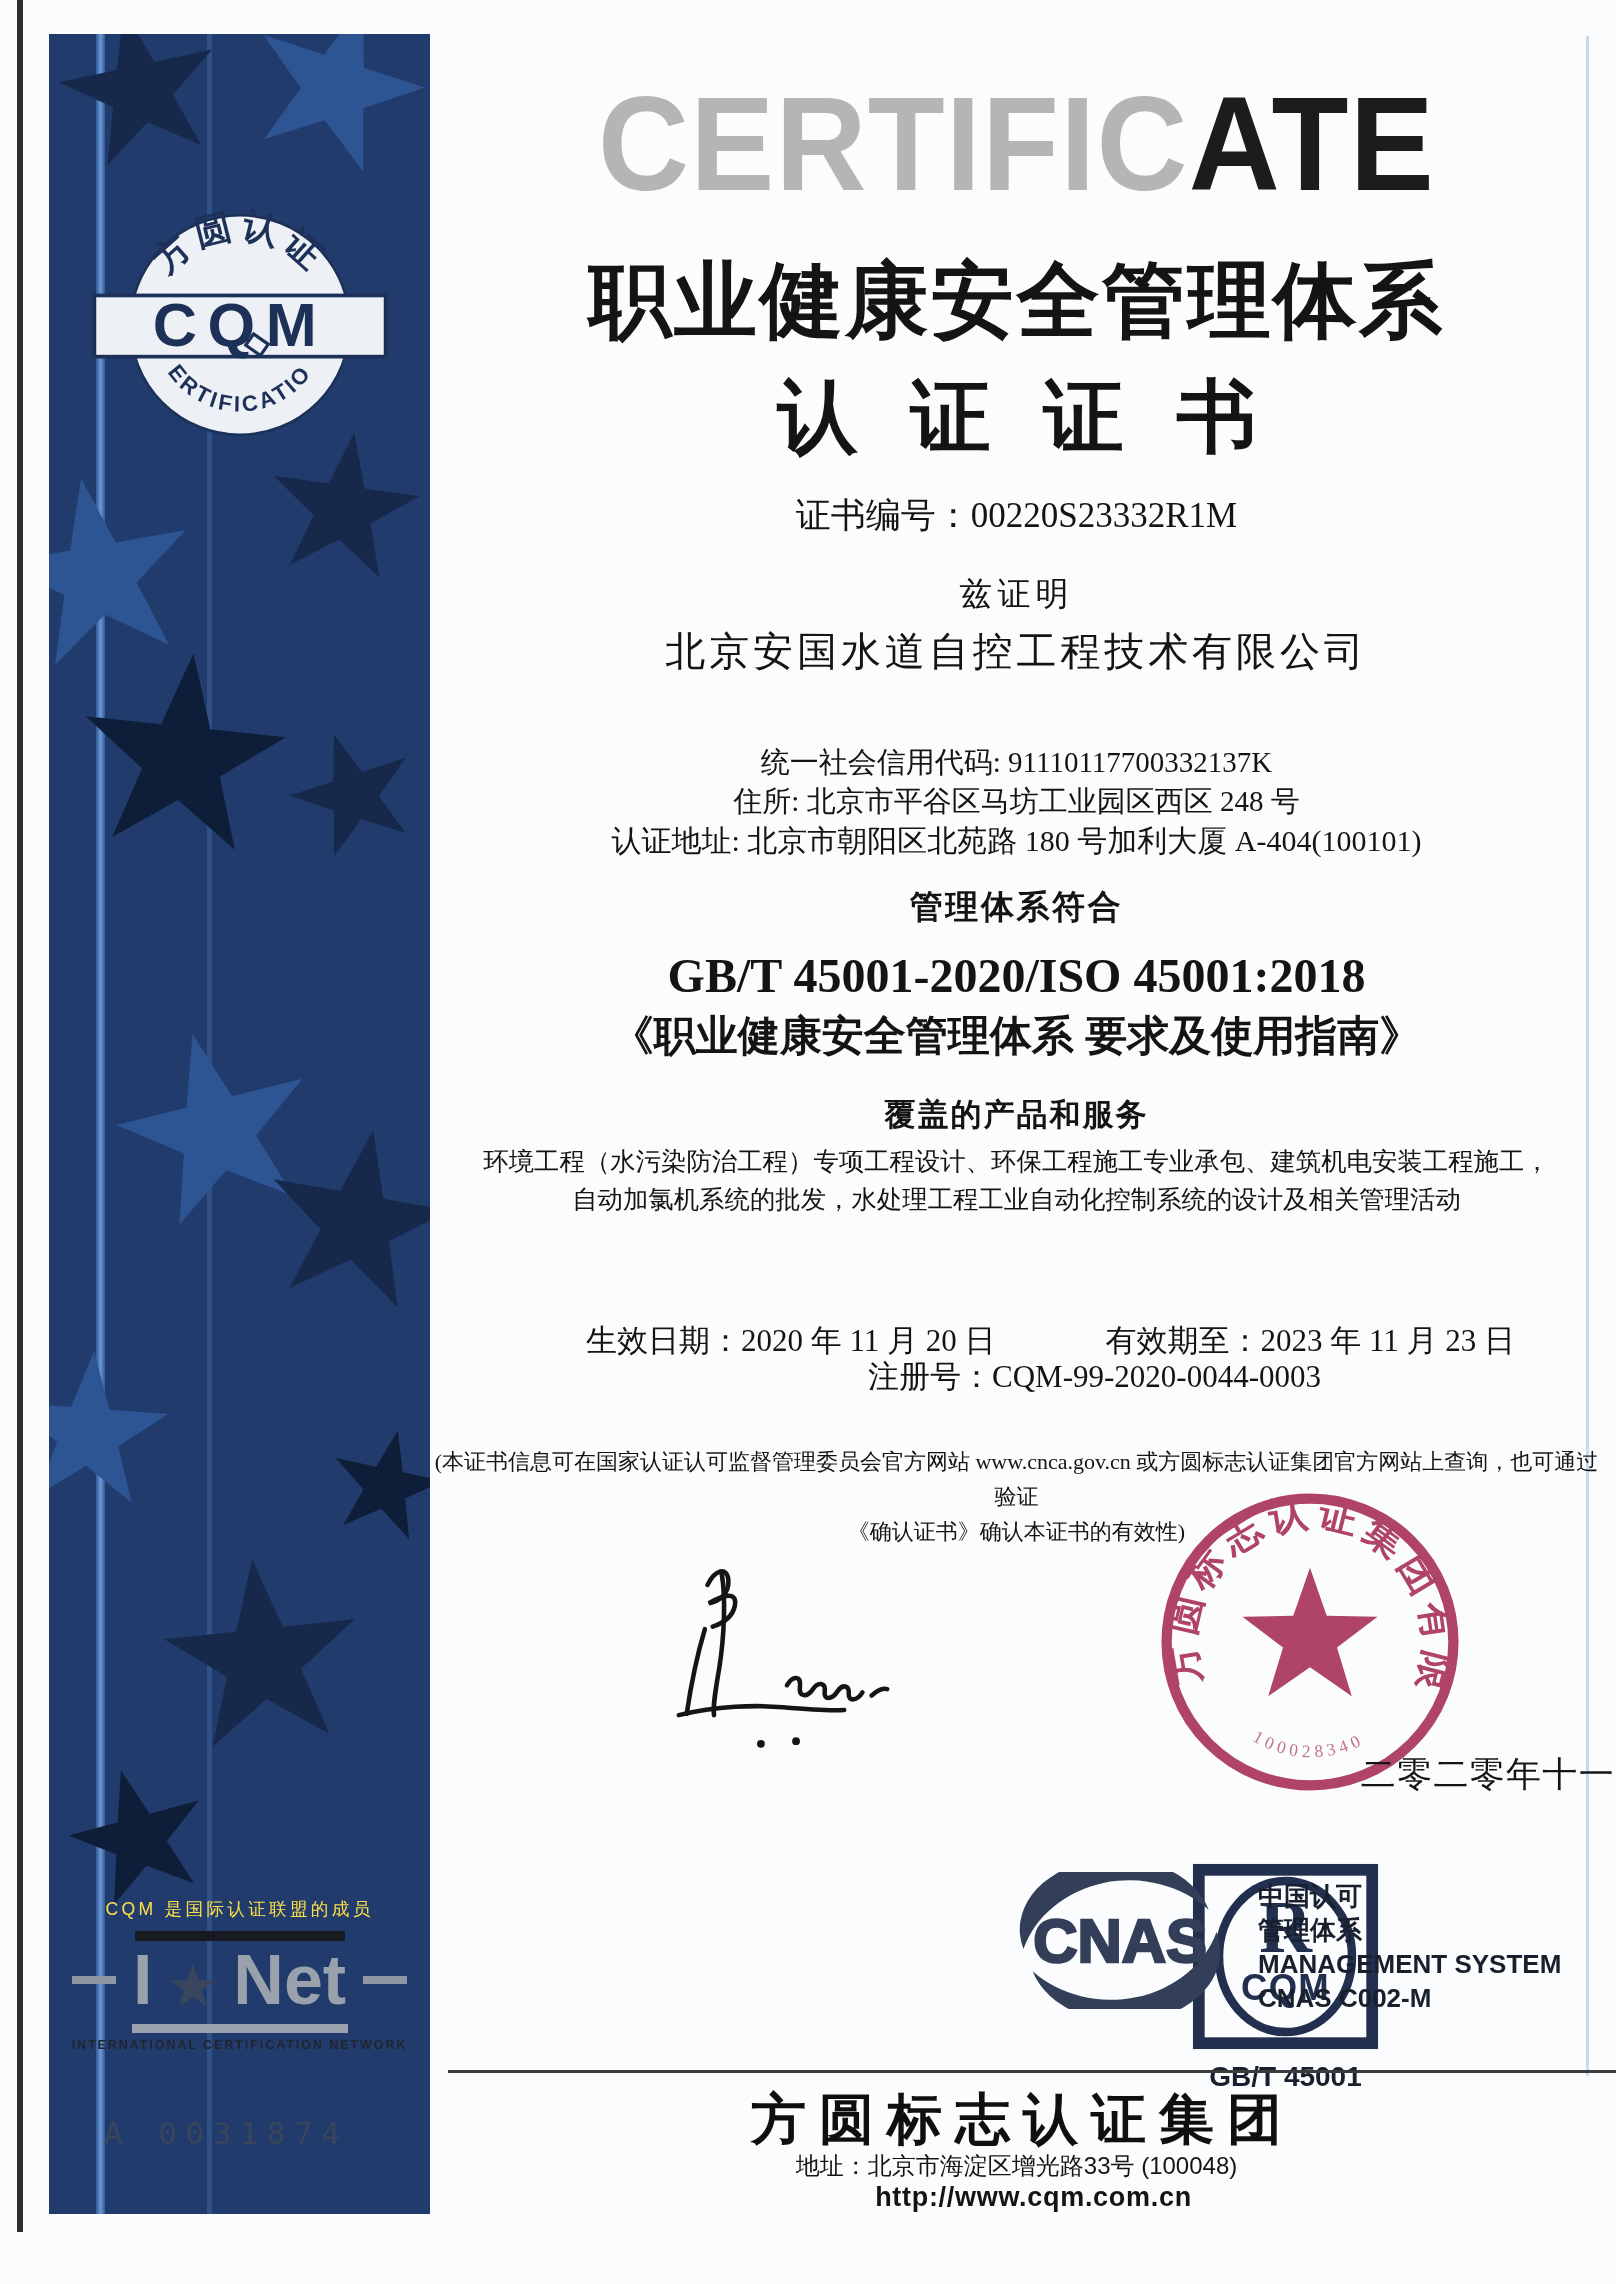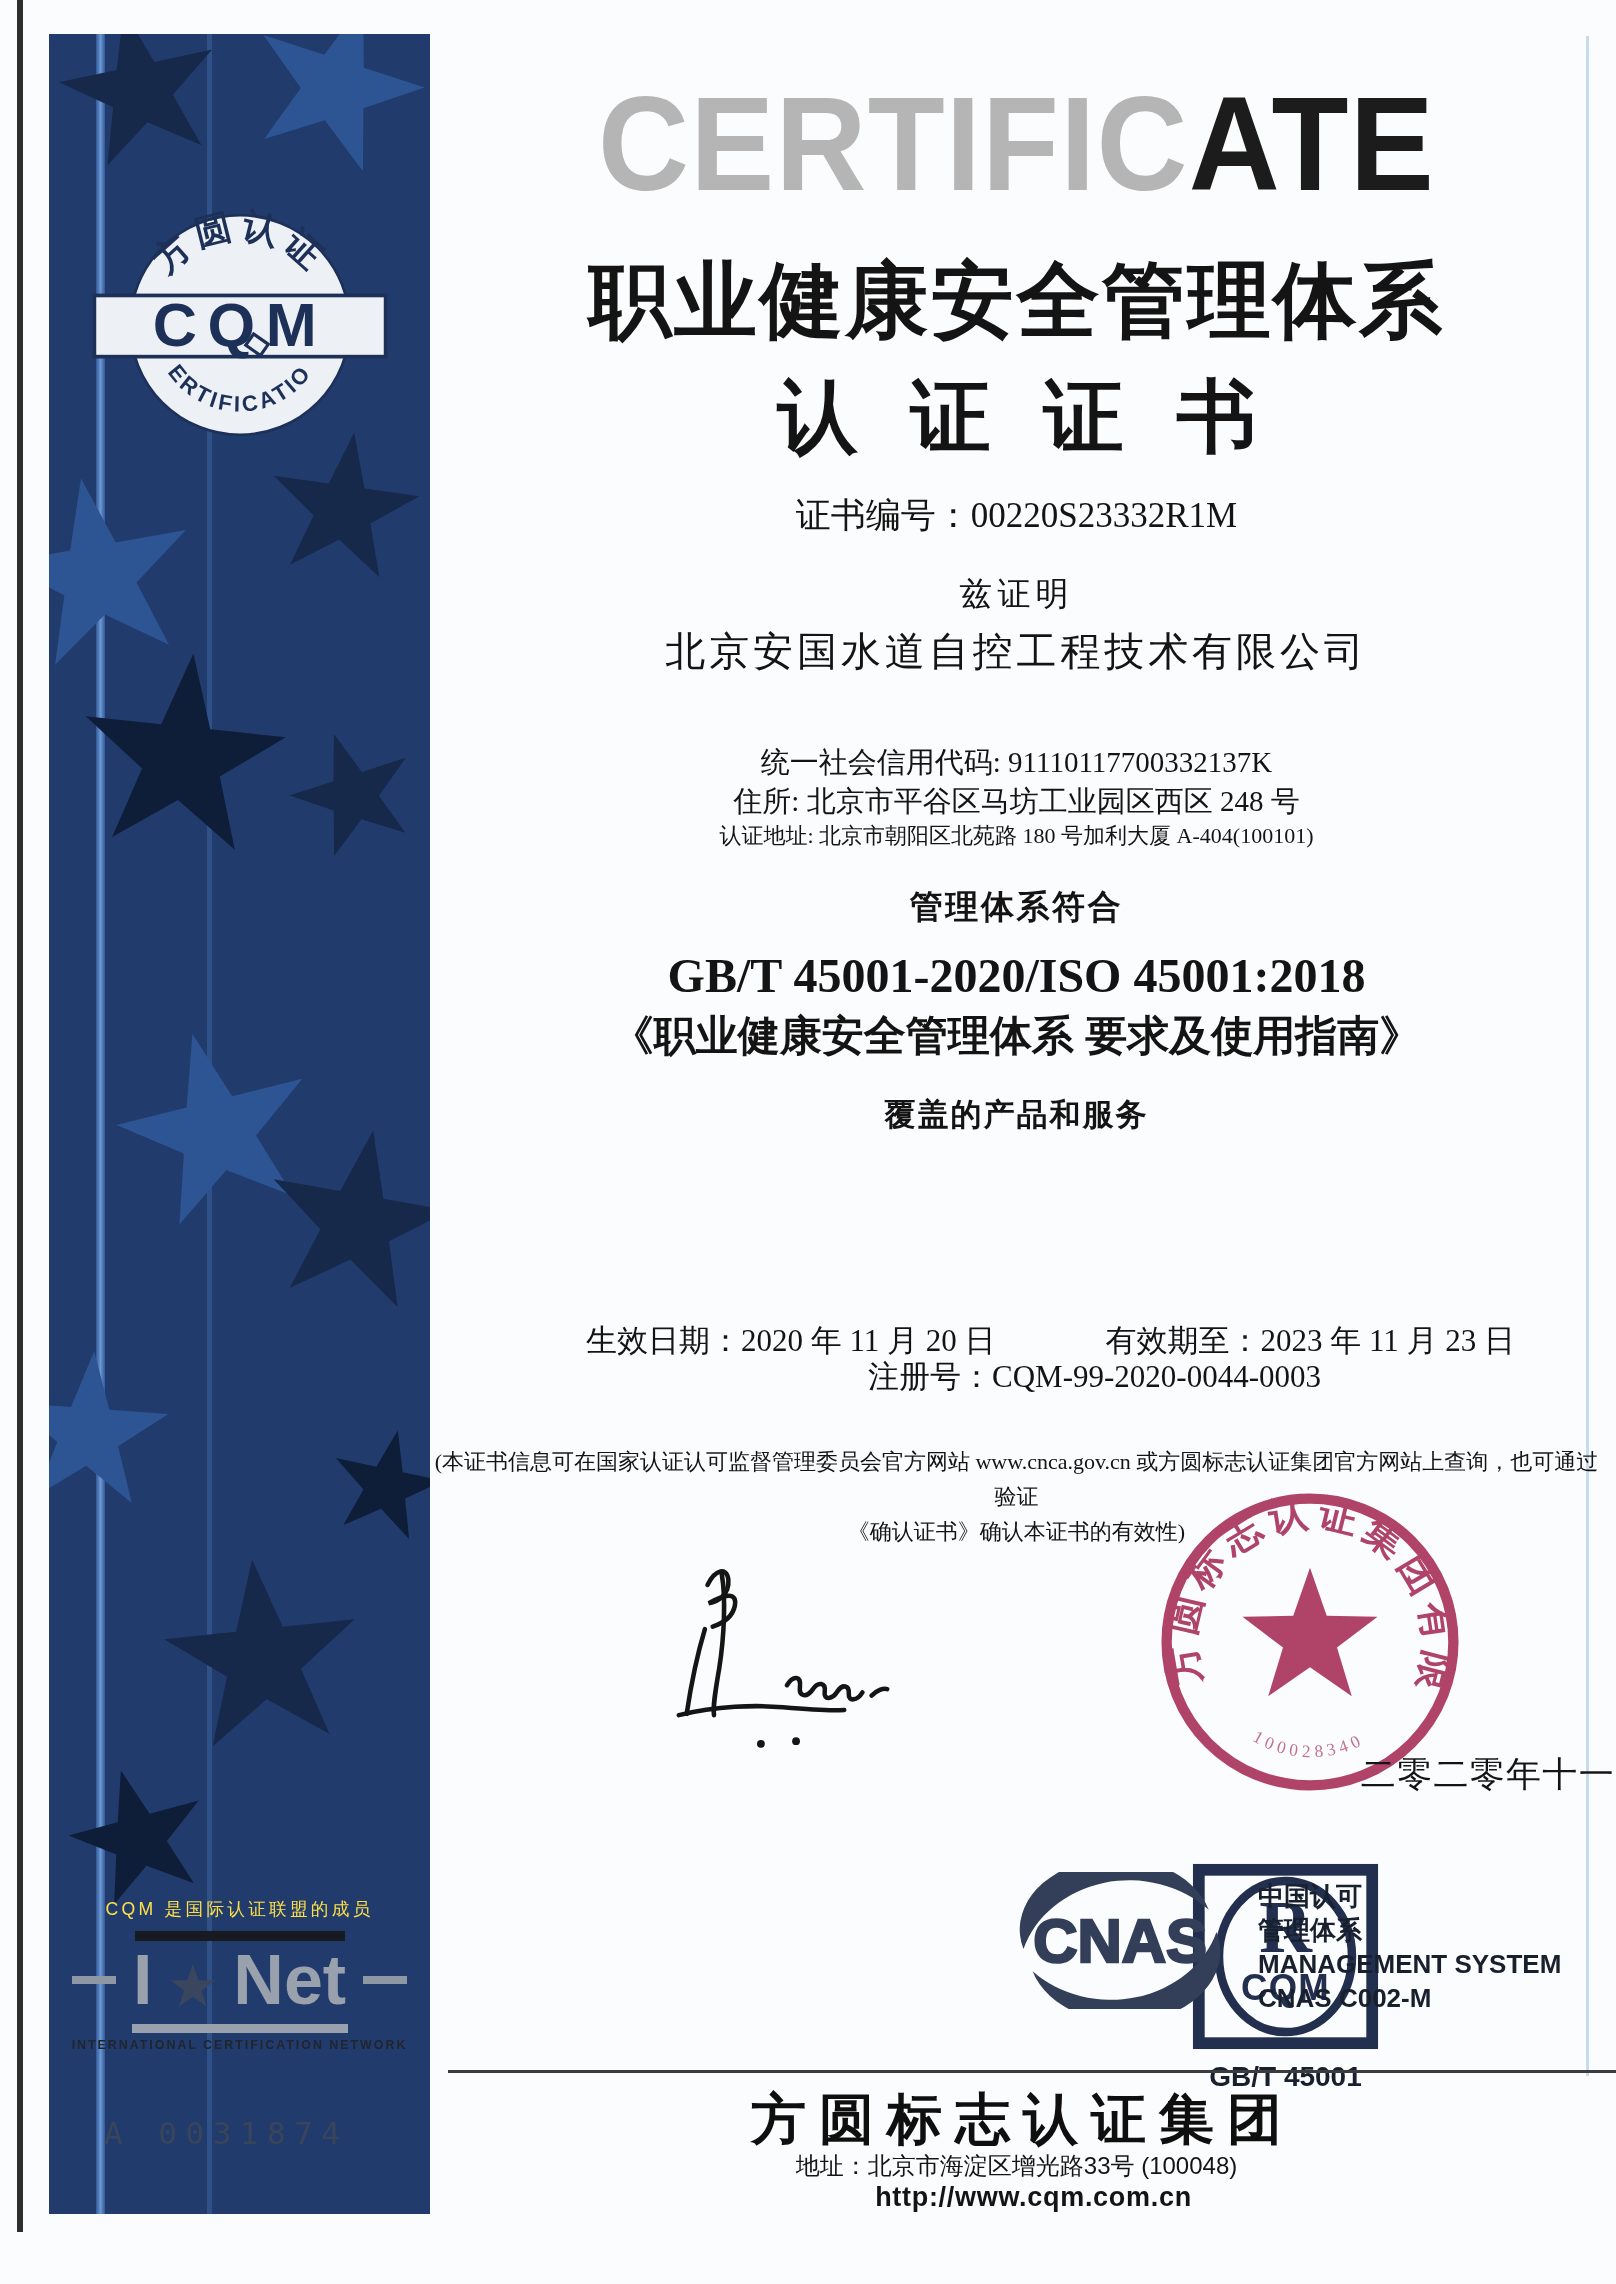--- a/index.html
+++ b/index.html
@@ -40,21 +40,21 @@
   .ch-light{color:#b5b5b5;}
   .ch-dark{color:#1c1c1c;}
   .title-cn{top:259px;font-weight:700;font-size:83px;font-family:"Liberation Sans",sans-serif;letter-spacing:2.6px;line-height:1;}
   .subtitle{top:377px;font-weight:700;font-size:80px;font-family:"Liberation Sans",sans-serif;
             letter-spacing:53px;transform:translateX(27px);line-height:1;}
   .cert-no{top:492px;font-size:35px;}
   .hereby{top:572px;font-size:33px;letter-spacing:5.2px;}
   .company{top:624px;font-size:40px;letter-spacing:3.9px;}
   .credit{top:743px;font-size:29px;}
   .addr1{top:782px;font-size:29px;}
-  .addr2{top:821px;font-size:22px;}
+  .addr2{top:821px;font-size:30px;}
   .conform{top:885px;font:700 33px "Liberation Sans",sans-serif;letter-spacing:2.6px;}
   .standard{top:948px;font-weight:700;font-size:48px;}
   .standard-name{top:1008px;font:700 42px "Liberation Sans",sans-serif;}
   .scope-title{top:1094px;font:700 31px "Liberation Sans",sans-serif;letter-spacing:2px;}
   .scope{top:1142px;font-size:25.4px;line-height:1.5;}
   .dates-row{top:1320px;display:flex;justify-content:space-between;
              padding:0 88px 0 156px;box-sizing:border-box;font-size:31px;text-align:left;}
   .regno{top:1356px;text-align:left;padding-left:156px;box-sizing:border-box;font-size:31px;}
   .footnote{top:1444px;font-size:22px;line-height:1.6;}
   .sig-svg{position:absolute;left:215px;top:1551px;}
@@ -143,20 +143,24 @@
 
     <div class="hereby">兹证明</div>
     <div class="company">北京安国水道自控工程技术有限公司</div>
     <div class="credit">统一社会信用代码: 91110117700332137K</div>
     <div class="addr1">住所: 北京市平谷区马坊工业园区西区 248 号</div>
     <div class="addr2">认证地址: 北京市朝阳区北苑路 180 号加利大厦 A-404(100101)</div>
     <div class="conform">管理体系符合</div>
     <div class="standard">GB/T 45001-2020/ISO 45001:2018</div>
     <div class="standard-name">《职业健康安全管理体系 要求及使用指南》</div>
     <div class="scope-title">覆盖的产品和服务</div>
+    <div class="scope">
+      <div>环境工程（水污染防治工程）专项工程设计、环保工程施工专业承包、建筑机电安装工程施工，</div>
+      <div>自动加氯机系统的批发，水处理工程工业自动化控制系统的设计及相关管理活动</div>
+    </div>
 
     <div class="dates-row">
       <span>生效日期：2020 年 11 月 20 日</span>
       <span>有效期至：2023 年 11 月 23 日</span>
     </div>
     <div class="regno">注册号：CQM-99-2020-0044-0003</div>
 
     <div class="footnote">
       <div>(本证书信息可在国家认证认可监督管理委员会官方网站 www.cnca.gov.cn 或方圆标志认证集团官方网站上查询，也可通过验证</div>
       <div>《确认证书》确认本证书的有效性)</div>

